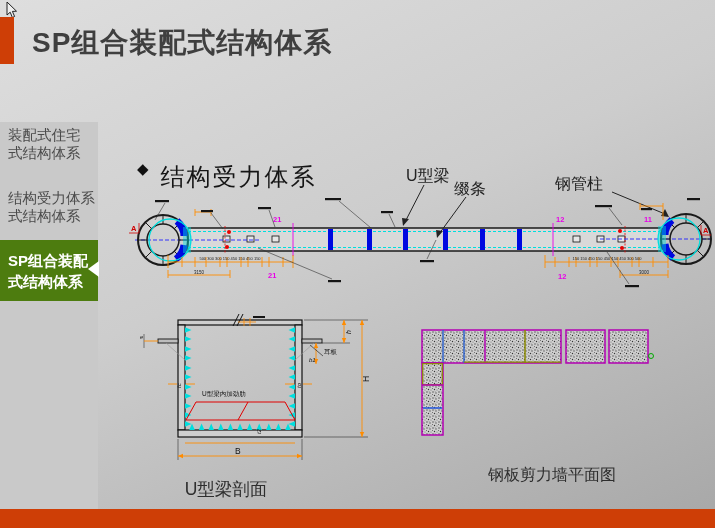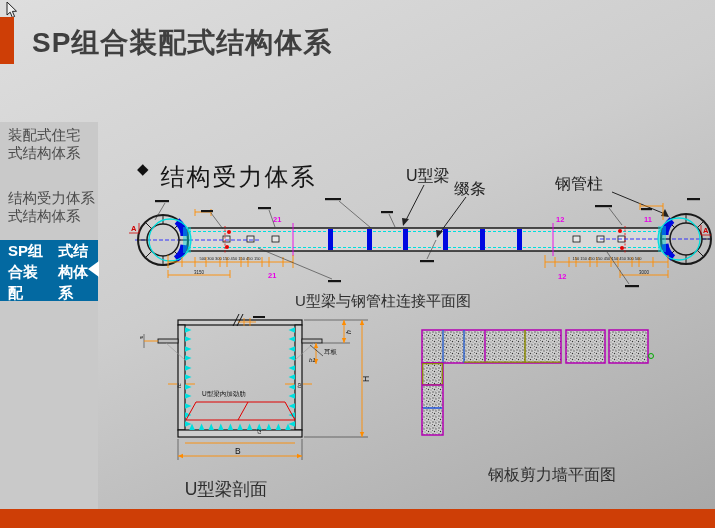--- a/index.html
+++ b/index.html
@@ -8,22 +8,22 @@
     background:linear-gradient(155deg,#dedede 0%,#cdcdcd 45%,#a7a7a7 100%);}
   .logo-mark{position:absolute;left:0;top:17px;width:14px;height:47px;}
   .slide-title{position:absolute;left:32px;top:24px;font-size:28px;font-weight:bold;
     color:#3f3f3f;letter-spacing:1px;white-space:nowrap;}
   .cursor{position:absolute;left:6px;top:2px;}
   
   .sidebar{position:absolute;left:0;top:122px;width:98px;height:388px;background:#c9c9c9;}
   .side-item{position:absolute;left:0;width:98px;padding:0;color:#4b4b4b;
     font-size:14.5px;line-height:17.5px;}
   .side-item .lbl{display:block;padding-left:8px;}
-  .side-item.active{background:#0369a1;color:#ffffff;height:61px;font-size:15px;
-    line-height:21px;font-weight:bold;display:flex;flex-direction:row;justify-content:flex-start;}
+  .side-item.active{background:#4d7c0f;color:#ffffff;height:61px;font-size:15px;
+    line-height:21px;font-weight:bold;display:flex;flex-direction:column;justify-content:center;}
   .active-arrow{position:absolute;left:88px;top:261px;width:0;height:0;
     border-top:8px solid transparent;border-bottom:8px solid transparent;
     border-right:11px solid #ffffff;}
   
   .section-heading{position:absolute;left:137px;top:144px;display:flex;align-items:center;}
   .diamond{font-size:15px;color:#111;margin-right:12px;}
   .heading-text{font-size:24px;font-weight:normal;color:#151515;letter-spacing:2px;margin-top:17px;}
   
   .caption{position:absolute;color:#2e2e2e;text-align:center;white-space:nowrap;}
   .cap-plan{left:268px;top:292px;width:230px;font-size:15px;}
@@ -246,21 +246,20 @@
         <line x1="144" y1="50" x2="150" y2="67"></line>
           <line x1="214" y1="41" x2="246" y2="68"></line>
         <line x1="264" y1="54" x2="270" y2="67"></line>
           <line x1="484" y1="48" x2="497" y2="65"></line>
         <line x1="302" y1="99" x2="311" y2="80"></line>
           <line x1="207" y1="119" x2="133" y2="88"></line>
         <line x1="504" y1="124" x2="482" y2="92"></line>
       </g>
     </g>
   </svg>
-  <div class="caption cap-plan">U型梁与钢管柱连接平面图</div>
 
   <svg class="figure" style="left:138px;top:312px;" width="235" height="160" viewBox="0 0 235 160">
 
     <g fill="#cfcfcf" stroke="#111" stroke-width="1.2">
       <rect x="40" y="8" width="124" height="5"></rect>
       <rect x="40" y="13" width="7" height="105"></rect>
       <rect x="157" y="13" width="7" height="105"></rect>
       <rect x="40" y="118" width="124" height="7"></rect>
     </g>
 

